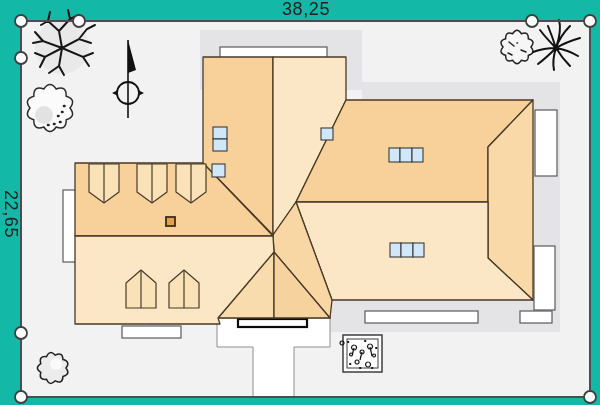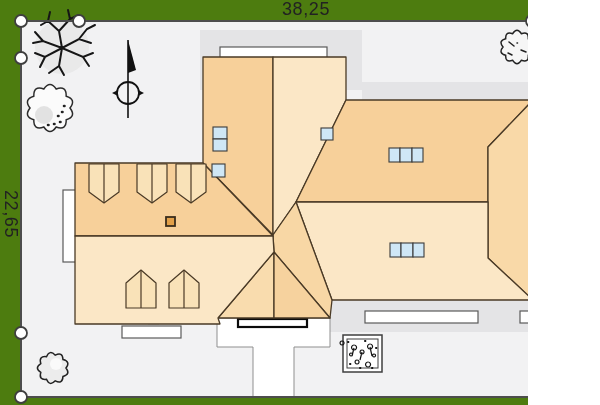--- a/index.html
+++ b/index.html
@@ -1,16 +1,16 @@
 <!DOCTYPE html>
 <html><head>
 <meta charset="utf-8">
 <style>
   html,body{margin:0;padding:0;background:#ffffff;}
-  .stage{position:relative;width:528px;height:405px;background:#4d7c0f;overflow:hidden;
+  .stage{position:relative;width:600px;height:405px;background:#14b8a6;overflow:hidden;
          font-family:"Liberation Sans", sans-serif;}
   .stage svg{position:absolute;left:0;top:0;display:block;}
   .dim-label{position:absolute;color:#222;font-size:18px;letter-spacing:0.6px;
              font-family:"Liberation Sans", sans-serif;white-space:nowrap;line-height:1;}
   .dim-w{left:306px;top:0px;transform:translateX(-50%);}
   .dim-h{left:11px;top:214px;transform:translate(-50%,-50%) rotate(90deg);}
 </style>
 </head>
 <body>
 

